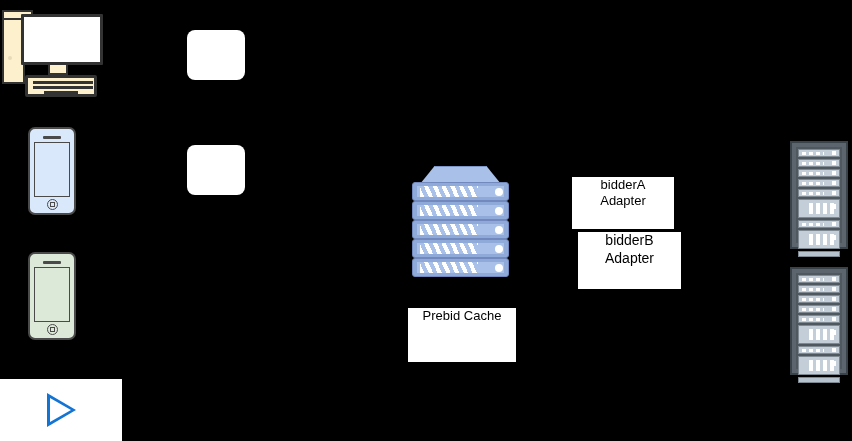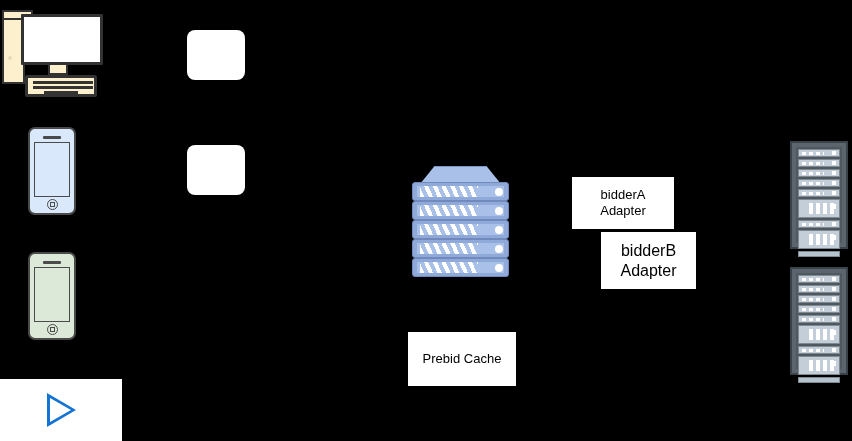--- a/index.html
+++ b/index.html
@@ -182,37 +182,36 @@
   }
   .ru-bays-led {
     position: absolute; right: 3px; top: 4px;
     width: 5px; height: 5px; background: #ffffff;
   }
 
   
   .label-box {
     background: #ffffff;
     display: flex; flex-direction: column;
-    align-items: center; justify-content: center;
+    align-items: center; justify-content: flex-start;
     color: #000000;
     text-align: center;
     line-height: 1.25;
   }
   .prebid-cache {
     left: 408px; top: 308px; width: 108px; height: 54px;
     font-size: 13px;
-    margin-top: 24px;
   }
   .bidder-a {
     left: 572px; top: 177px; width: 102px; height: 52px;
     font-size: 13px; z-index: 2;
   }
   .bidder-b {
-    left: 601px; top: 232px; width: 95px; height: 57px;
-    font-size: 16px; z-index: 3;
+    left: 578px; top: 232px; width: 103px; height: 57px;
+    font-size: 14px; z-index: 3;
   }
   .lb-line1 { font-weight: normal; }
   .lb-line2 { font-weight: normal; }
 </style>
 </head>
 <body>
 
 <div id="canvas">
 
   <div class="node desktop">

